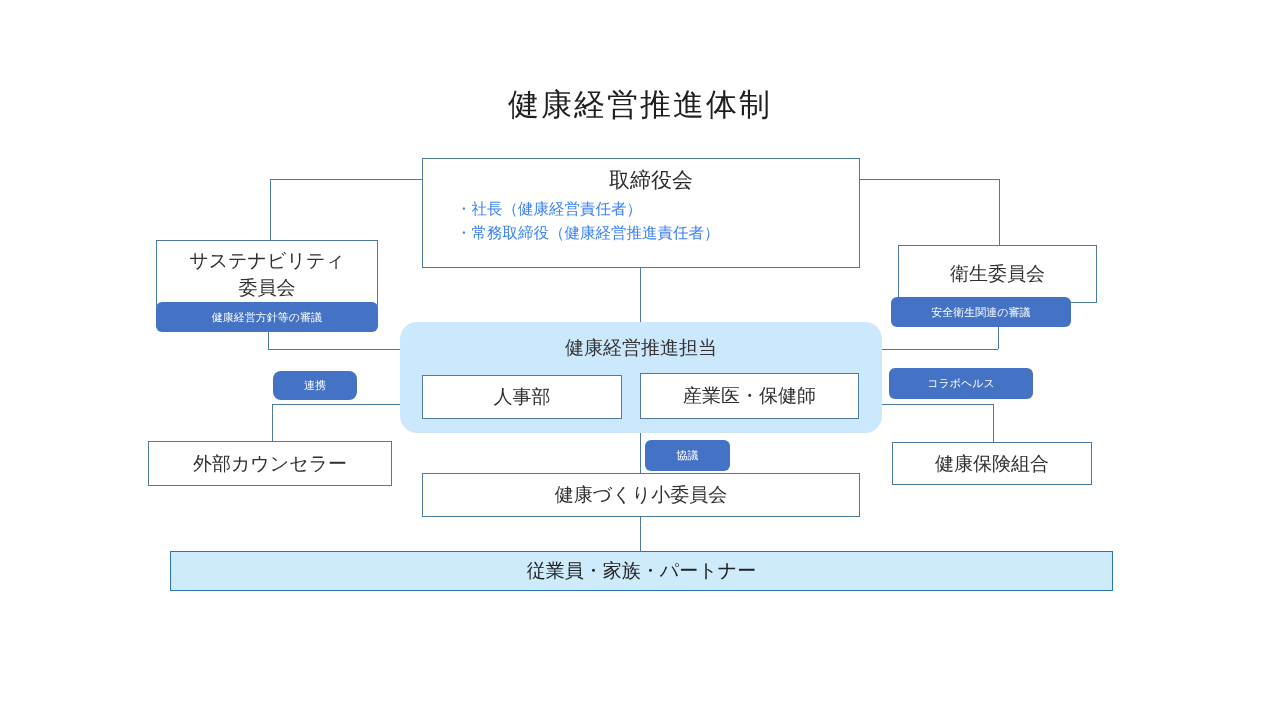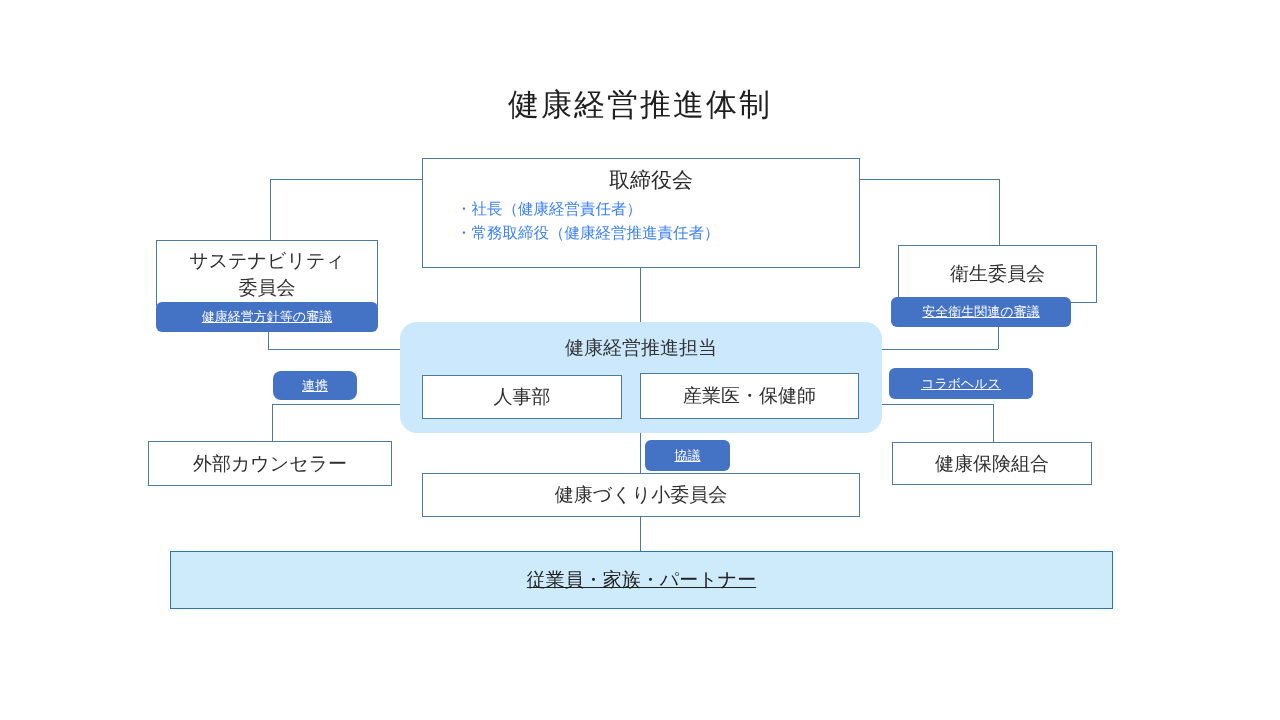--- a/index.html
+++ b/index.html
@@ -71,29 +71,28 @@
     text-align: center;
     padding-top: 6px;
   }
   .hygiene-box { left: 898px; top: 245px; width: 199px; height: 58px; font-size: 19px; }
   
   .badge {
     position: absolute;
     background: #4472c4;
     color: #ffffff;
     border-radius: 6px;
-    font-size: 13px;
+    font-size: 11px;
     display: flex;
     align-items: center;
     justify-content: center;
     text-align: center;
     box-sizing: border-box;
     z-index: 3;
     white-space: nowrap;
-    text-decoration: underline;
   }
   .badge-sustainability { left: 156px; top: 302px; width: 222px; height: 30px; }
   .badge-hygiene { left: 891px; top: 297px; width: 180px; height: 30px; }
   .badge-renkei { left: 273px; top: 371px; width: 84px; height: 29px; border-radius: 8px; }
   .badge-collabo { left: 889px; top: 368px; width: 144px; height: 31px; }
   .badge-kyogi { left: 645px; top: 440px; width: 85px; height: 31px; }
   
   .promotion-panel {
     position: absolute;
     left: 400px;
@@ -121,28 +120,27 @@
   .member-hr { left: 22px; top: 53px; width: 200px; height: 44px; }
   .member-doctor { left: 240px; top: 51px; width: 219px; height: 46px; }
   .counselor-box { left: 148px; top: 441px; width: 244px; height: 45px; font-size: 19px; }
   .insurance-box { left: 892px; top: 442px; width: 200px; height: 43px; font-size: 19px; }
   .subcommittee-box { left: 422px; top: 473px; width: 438px; height: 44px; font-size: 19px; }
   .employees-band {
     position: absolute;
     left: 170px;
     top: 551px;
     width: 943px;
-    height: 58px;
+    height: 40px;
     background: #cdebfa;
     border: 1.6px solid #2e75b6;
     box-sizing: border-box;
     font-size: 19px;
     color: #222222;
     z-index: 2;
-    text-decoration: underline;
   }
 </style>
 </head>
 <body>
 
 <div id="canvas">
 
   <div class="page-title">健康経営推進体制</div>
 
   <div class="line h" style="left:270px; top:179px; width:152px;"></div>

